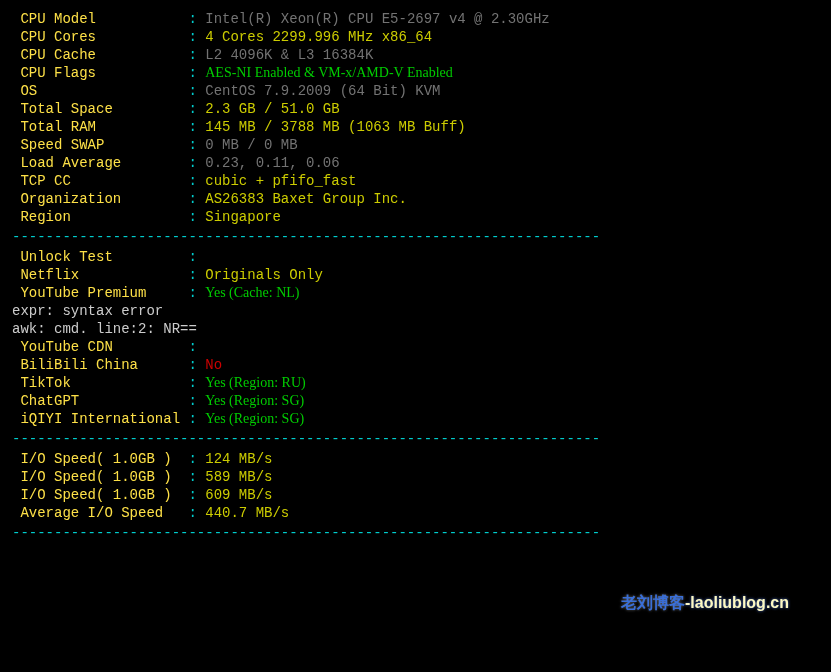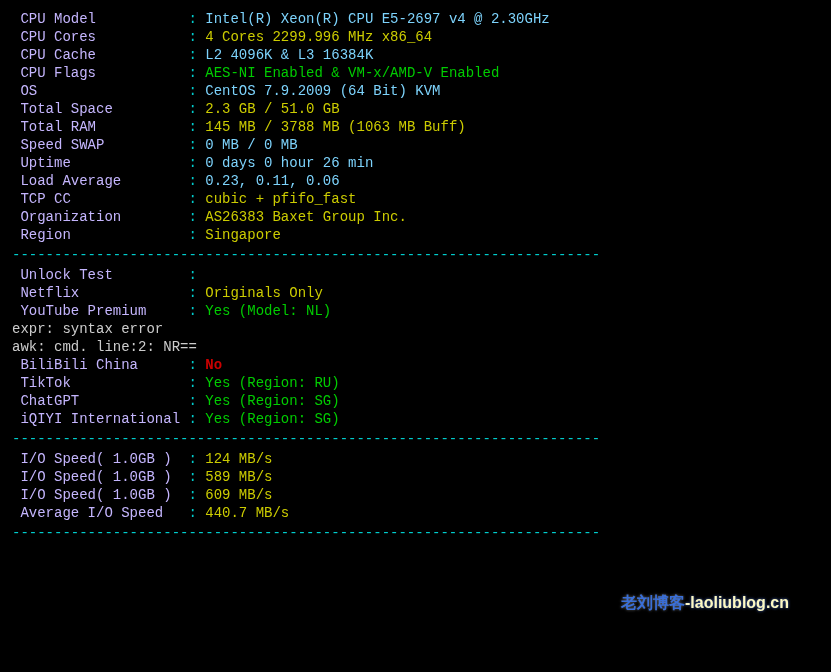--- a/index.html
+++ b/index.html
@@ -11,26 +11,26 @@
     font-size: 14px;
     line-height: 18px;
     width: 807px;
     height: 652px;
     box-sizing: border-box;
     position: relative;
   }
   .row {
     white-space: pre;
   }
-  .label { color: #c4b5fd; }   
+  .label { color: #fde047; }   
   .colon { color: #0cc; }
   .yellow { color: #cc0; }
-  .cyan { color: #7dd3fc; font-family: Liberation Mono, monospace; }
-  .green { color: #0c0; }
-  .red { color: #c00; font-weight: bold; }
+  .cyan { color: #737373; font-family: Liberation Mono, monospace; }
+  .green { color: #0c0; font-family: Liberation Serif, serif; }
+  .red { color: #c00; }
   .white { color: #ccc; }
   .dashes { color: #0cc; margin: 2px 0; }
   .watermark {
     position: absolute;
     right: 18px;
     bottom: 40px;
     font-family: sans-serif;
     font-size: 16px;
     font-weight: bold;
     color: #fff;
@@ -51,31 +51,31 @@
 
 <div id="out">
     <div class="row"><span class="label"> CPU Model           </span><span class="colon">: </span><span class="cyan">Intel(R) Xeon(R) CPU E5-2697 v4 @ 2.30GHz</span></div>
     <div class="row"><span class="label"> CPU Cores           </span><span class="colon">: </span><span class="yellow">4 Cores 2299.996 MHz x86_64</span></div>
     <div class="row"><span class="label"> CPU Cache           </span><span class="colon">: </span><span class="cyan">L2 4096K &amp; L3 16384K</span></div>
     <div class="row"><span class="label"> CPU Flags           </span><span class="colon">: </span><span class="green">AES-NI Enabled &amp; VM-x/AMD-V Enabled</span></div>
     <div class="row"><span class="label"> OS                  </span><span class="colon">: </span><span class="cyan">CentOS 7.9.2009 (64 Bit) KVM</span></div>
     <div class="row"><span class="label"> Total Space         </span><span class="colon">: </span><span class="yellow">2.3 GB / 51.0 GB</span></div>
     <div class="row"><span class="label"> Total RAM           </span><span class="colon">: </span><span class="yellow">145 MB / 3788 MB (1063 MB Buff)</span></div>
     <div class="row"><span class="label"> Speed SWAP          </span><span class="colon">: </span><span class="cyan">0 MB / 0 MB</span></div>
-    <div class="row"><span class="label"> Uptime              </span><span class="colon">: </span><span class="cyan">0 days 0 hour 26 min</span></div>
     <div class="row"><span class="label"> Load Average        </span><span class="colon">: </span><span class="cyan">0.23, 0.11, 0.06</span></div>
     <div class="row"><span class="label"> TCP CC              </span><span class="colon">: </span><span class="yellow">cubic + pfifo_fast</span></div>
     <div class="row"><span class="label"> Organization        </span><span class="colon">: </span><span class="yellow">AS26383 Baxet Group Inc.</span></div>
     <div class="row"><span class="label"> Region              </span><span class="colon">: </span><span class="yellow">Singapore</span></div>
     <div class="row dashes">----------------------------------------------------------------------</div>
     <div class="row"><span class="label"> Unlock Test         </span><span class="colon">: </span><span class="white"></span></div>
     <div class="row"><span class="label"> Netflix             </span><span class="colon">: </span><span class="yellow">Originals Only</span></div>
-    <div class="row"><span class="label"> YouTube Premium     </span><span class="colon">: </span><span class="green">Yes (Model: NL)</span></div>
+    <div class="row"><span class="label"> YouTube Premium     </span><span class="colon">: </span><span class="green">Yes (Cache: NL)</span></div>
     <div class="row white">expr: syntax error</div>
     <div class="row white">awk: cmd. line:2: NR==</div>
+    <div class="row"><span class="label"> YouTube CDN         </span><span class="colon">: </span><span class="white"></span></div>
     <div class="row"><span class="label"> BiliBili China      </span><span class="colon">: </span><span class="red">No</span></div>
     <div class="row"><span class="label"> TikTok              </span><span class="colon">: </span><span class="green">Yes (Region: RU)</span></div>
     <div class="row"><span class="label"> ChatGPT             </span><span class="colon">: </span><span class="green">Yes (Region: SG)</span></div>
     <div class="row"><span class="label"> iQIYI International </span><span class="colon">: </span><span class="green">Yes (Region: SG)</span></div>
     <div class="row dashes">----------------------------------------------------------------------</div>
     <div class="row"><span class="label"> I/O Speed( 1.0GB )  </span><span class="colon">: </span><span class="yellow">124 MB/s</span></div>
     <div class="row"><span class="label"> I/O Speed( 1.0GB )  </span><span class="colon">: </span><span class="yellow">589 MB/s</span></div>
     <div class="row"><span class="label"> I/O Speed( 1.0GB )  </span><span class="colon">: </span><span class="yellow">609 MB/s</span></div>
     <div class="row"><span class="label"> Average I/O Speed   </span><span class="colon">: </span><span class="yellow">440.7 MB/s</span></div>
     <div class="row dashes">----------------------------------------------------------------------</div>

